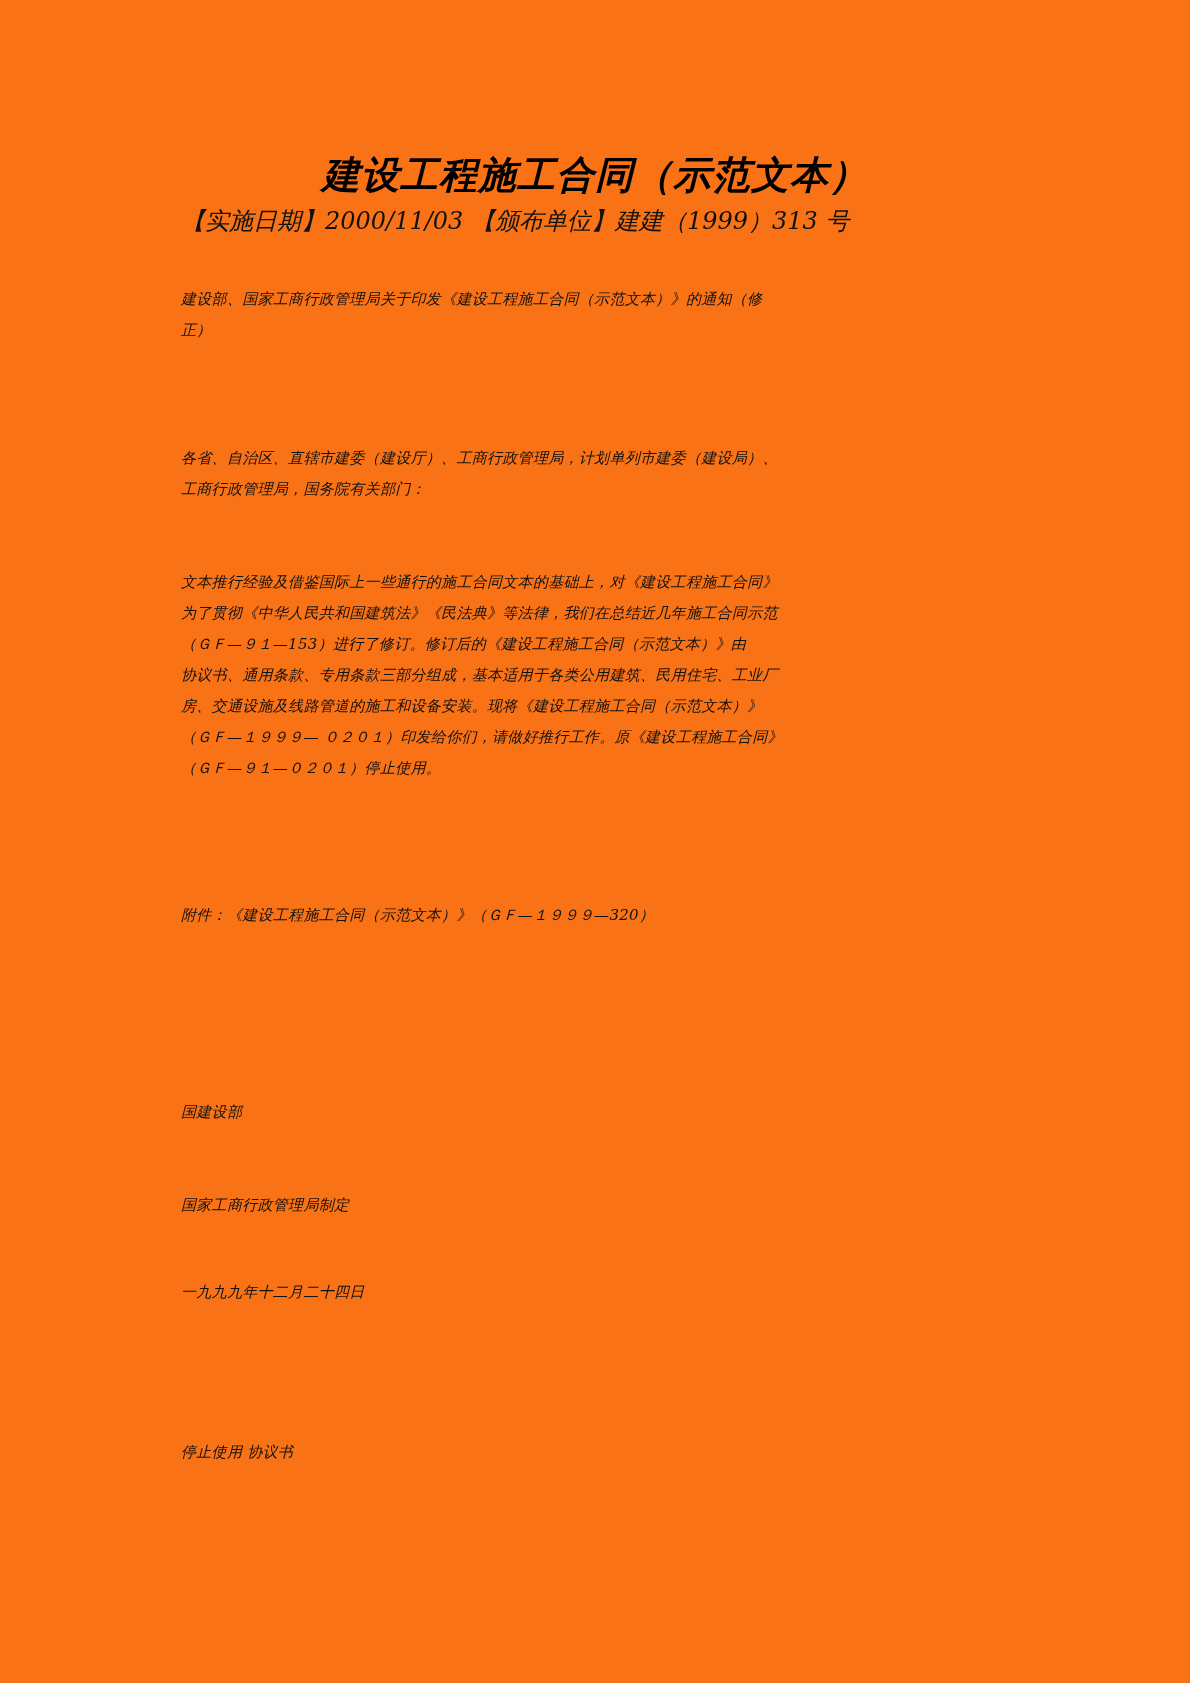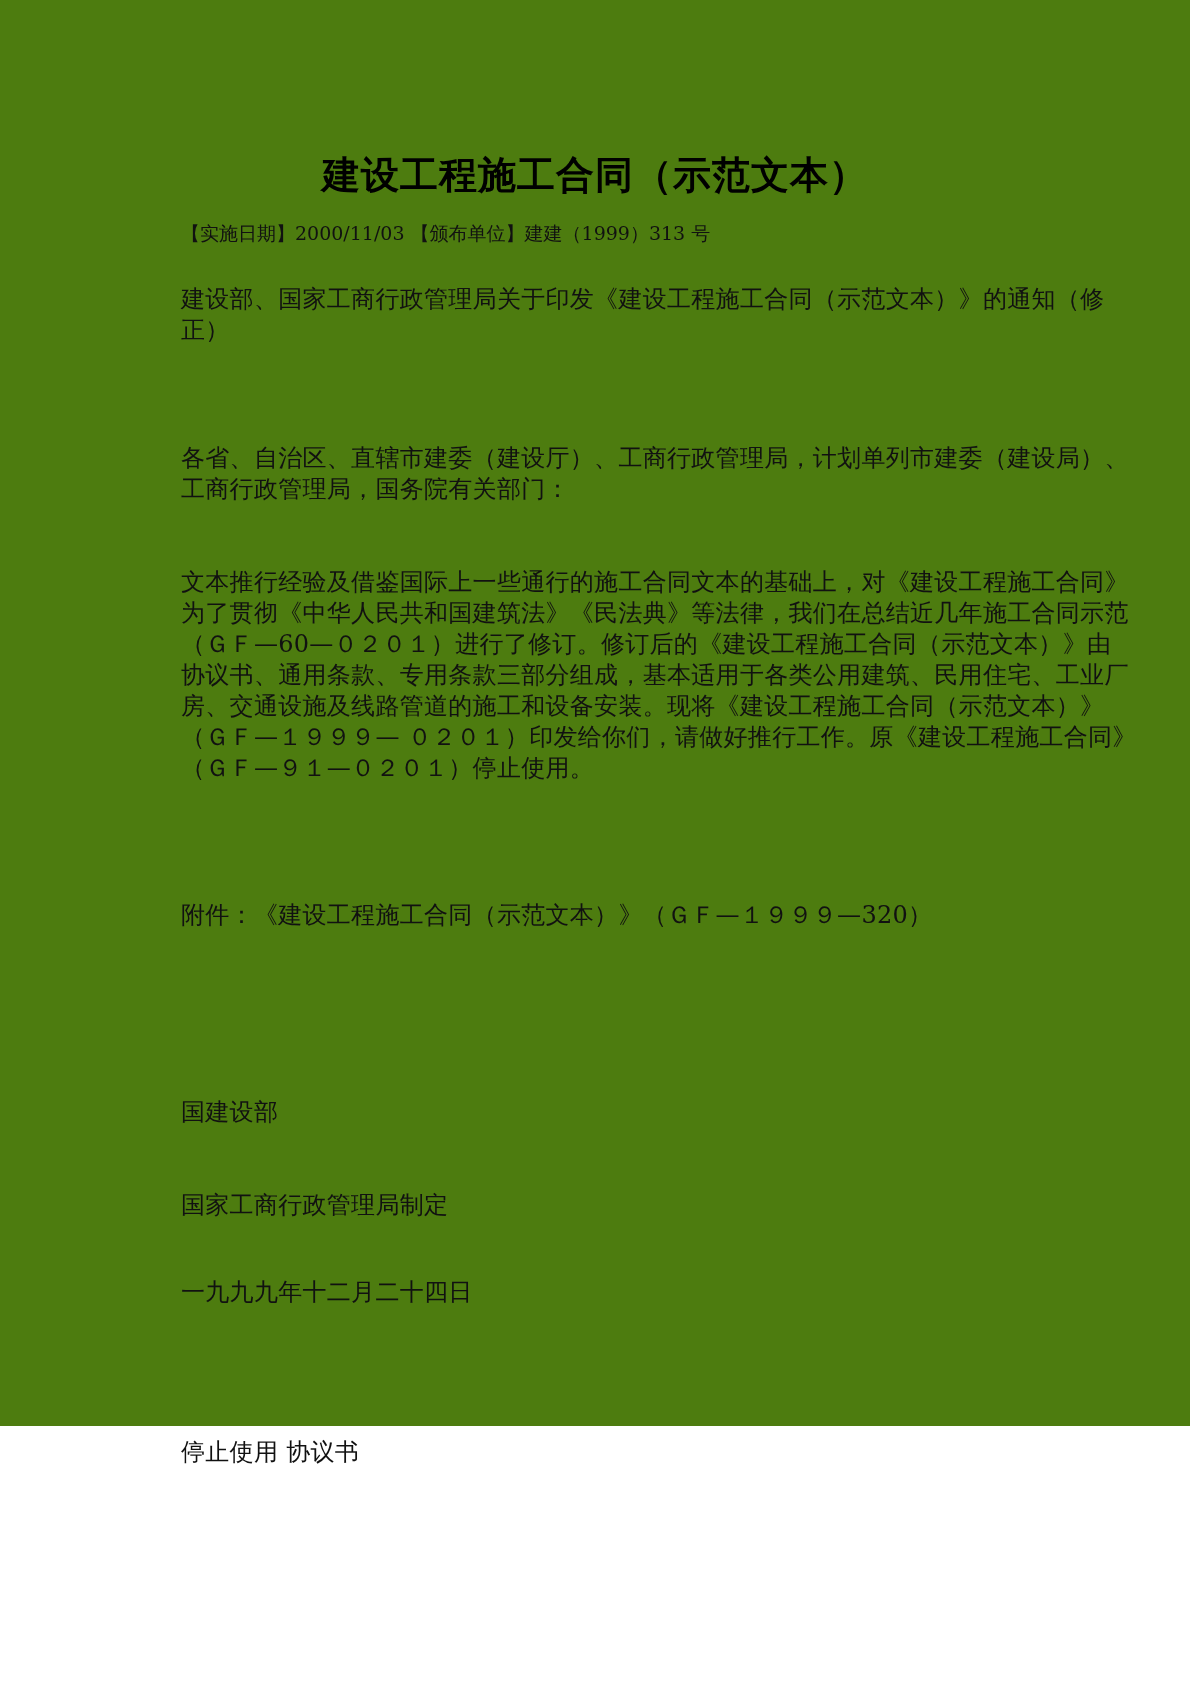--- a/index.html
+++ b/index.html
@@ -12,49 +12,50 @@
       height: 1683px;
       position: relative;
       overflow: hidden;
       color: #111111;
       font-family: "DejaVu Serif", "Liberation Serif", serif;
     }
     .page {
       position: absolute;
       left: 0; top: 0;
       width: 1190px;
-      height: 1426px;
-      background: #4d7c0f;
+      height: 1683px;
+      background: #f97316;
+      font-style: italic;
     }
     .title {
       position: absolute;
       left: 0;
       width: 1190px;
       top: 152px;
       text-align: center;
       font-size: 38px;
       font-weight: bold;
       line-height: 46px;
       letter-spacing: 1px;
       color: #000000;
     }
     .meta {
       position: absolute;
       left: 181px;
-      top: 220px;
-      font-size: 19px;
+      top: 208px;
+      font-size: 24px;
       line-height: 26px;
       white-space: nowrap;
     }
     .meta span { margin-right: 0; }
     .block {
       position: absolute;
       left: 181px;
       width: 832px;
-      font-size: 24px;
+      font-size: 15px;
       line-height: 31px;
       text-align: justify;
       letter-spacing: 0.3px;
     }
     .line {
       display: block;
       white-space: nowrap;
     }
     .para-notice { top: 284px; }
     .para-addressees { top: 443px; }
@@ -83,21 +84,21 @@
   </div>
 
   <div class="block para-addressees">
     <span class="line">各省、自治区、直辖市建委（建设厅）、工商行政管理局，计划单列市建委（建设局）、</span>
     <span class="line">工商行政管理局，国务院有关部门：</span>
   </div>
 
   <div class="block para-body">
     <span class="line">文本推行经验及借鉴国际上一些通行的施工合同文本的基础上，对《建设工程施工合同》</span>
     <span class="line">为了贯彻《中华人民共和国建筑法》《民法典》等法律，我们在总结近几年施工合同示范</span>
-    <span class="line">（ＧＦ—60—０２０１）进行了修订。修订后的《建设工程施工合同（示范文本）》由</span>
+    <span class="line">（ＧＦ—９１—153）进行了修订。修订后的《建设工程施工合同（示范文本）》由</span>
     <span class="line">协议书、通用条款、专用条款三部分组成，基本适用于各类公用建筑、民用住宅、工业厂</span>
     <span class="line">房、交通设施及线路管道的施工和设备安装。现将《建设工程施工合同（示范文本）》</span>
     <span class="line">（ＧＦ—１９９９— ０２０１）印发给你们，请做好推行工作。原《建设工程施工合同》</span>
     <span class="line">（ＧＦ—９１—０２０１）停止使用。</span>
   </div>
 
   <div class="block para-attachment">
     <span class="line">附件：《建设工程施工合同（示范文本）》（ＧＦ—１９９９—320）</span>
   </div>
 

